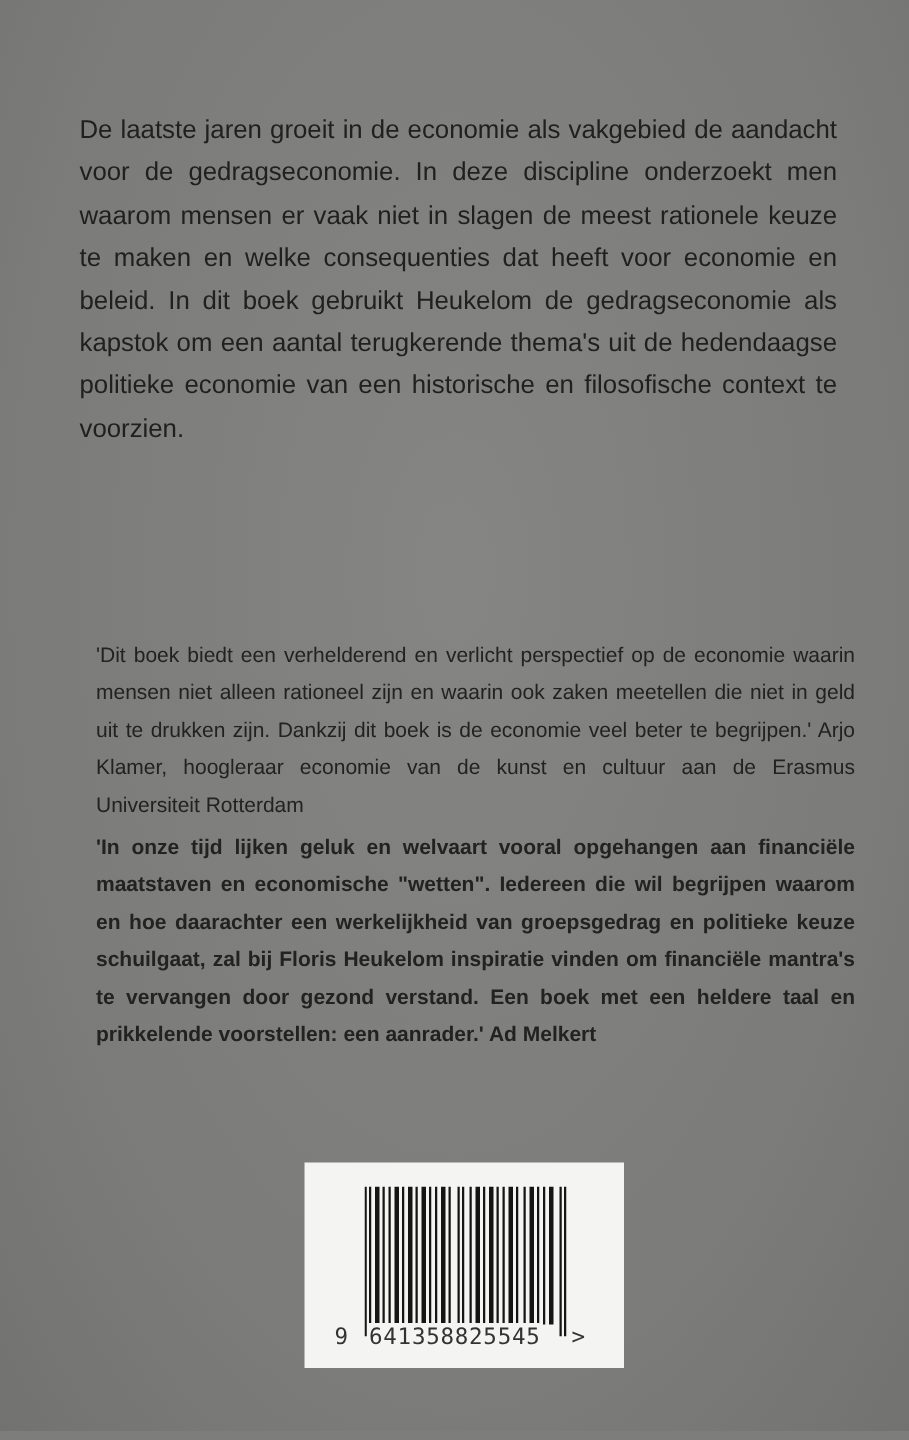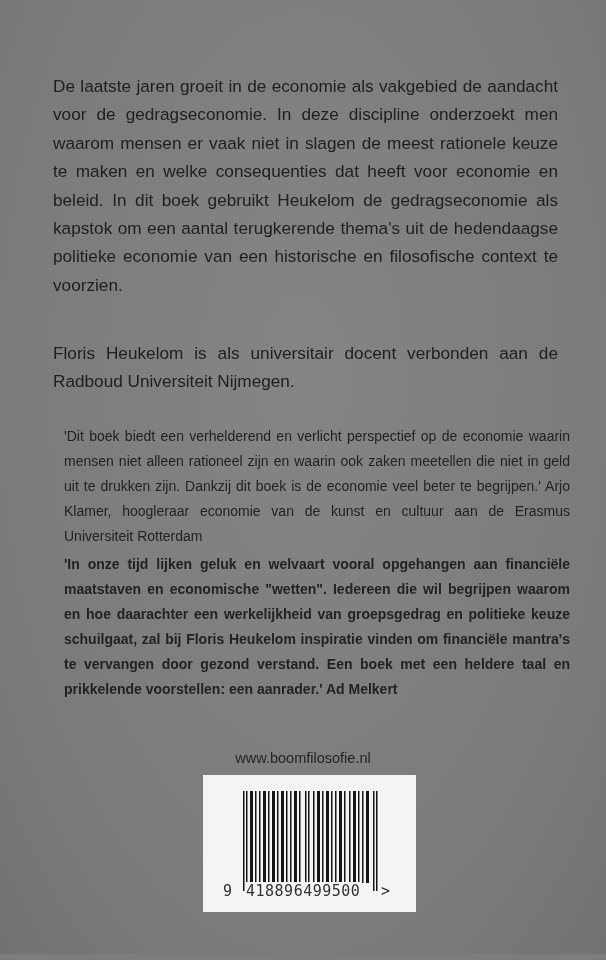--- a/index.html
+++ b/index.html
@@ -53,33 +53,29 @@
 </style>
 </head>
 <body>
 
 <div class="cover">
 
   <div class="blurb" id="blurb-main">
     <p>De laatste jaren groeit in de economie als vakgebied de aandacht voor de gedragseconomie. In deze discipline onder­zoekt men waarom mensen er vaak niet in slagen de meest rationele keuze te maken en welke consequenties dat heeft voor economie en beleid. In dit boek gebruikt Heukelom de gedragseconomie als kapstok om een aantal terugkerende thema's uit de hedendaagse politieke economie van een historische en filosofische context te voorzien.</p>
   </div>
 
-  <div class="blurb" id="blurb-author">
-    <p>Floris Heukelom is als universitair docent verbonden aan de Radboud Universiteit Nijmegen.</p>
-  </div>
 
   <div class="quote" id="quote-1">
     <p style="margin:0">'Dit boek biedt een verhelderend en verlicht perspectief op de economie waarin mensen niet alleen rationeel zijn en waarin ook zaken meetellen die niet in geld uit te drukken zijn. Dankzij dit boek is de economie veel beter te begrijpen.' Arjo Klamer, hoogleraar economie van de kunst en cultuur aan de Erasmus Universiteit Rotterdam</p>
   </div>
 
   <div class="quote" id="quote-2">
     <p style="margin:0">'In onze tijd lijken geluk en welvaart vooral opgehangen aan financiële maatstaven en economische "wetten". Iedereen die wil begrijpen waarom en hoe daarachter een werkelijkheid van groepsgedrag en politieke keuze schuilgaat, zal bij Floris Heukelom inspiratie vinden om financiële mantra's te vervangen door gezond verstand. Een boek met een heldere taal en prikkelende voorstellen: een aanrader.' Ad Melkert</p>
   </div>
 
-  <div class="url">www.boomfilosofie.nl</div>
 
   <div class="barcode-box">
     <svg class="bars" viewBox="0 0 136 100" preserveAspectRatio="none">
       <g fill="#151515">
         <rect x="0" y="0" width="1.5" height="100"></rect>
         <rect x="3" y="0" width="1.5" height="100"></rect>
         <rect x="7" y="0" width="3" height="92"></rect>
         <rect x="12" y="0" width="1.5" height="92"></rect>
         <rect x="16" y="0" width="1.5" height="92"></rect>
         <rect x="20" y="0" width="3" height="92"></rect>
@@ -105,18 +101,18 @@
         <rect x="110" y="0" width="3" height="92"></rect>
         <rect x="115" y="0" width="1.5" height="92"></rect>
         <rect x="119" y="0" width="1.5" height="92"></rect>
         <rect x="123" y="0" width="3" height="92"></rect>
         <rect x="130" y="0" width="1.5" height="100"></rect>
         <rect x="133" y="0" width="1.5" height="100"></rect>
       </g>
     </svg>
     <div class="isbn">
       <span class="first">9</span>
-      <span class="main">418896499500</span>
+      <span class="main">641358825545</span>
       <span class="arrow">&gt;</span>
     </div>
   </div>
 
 </div>
 
 </body></html>

